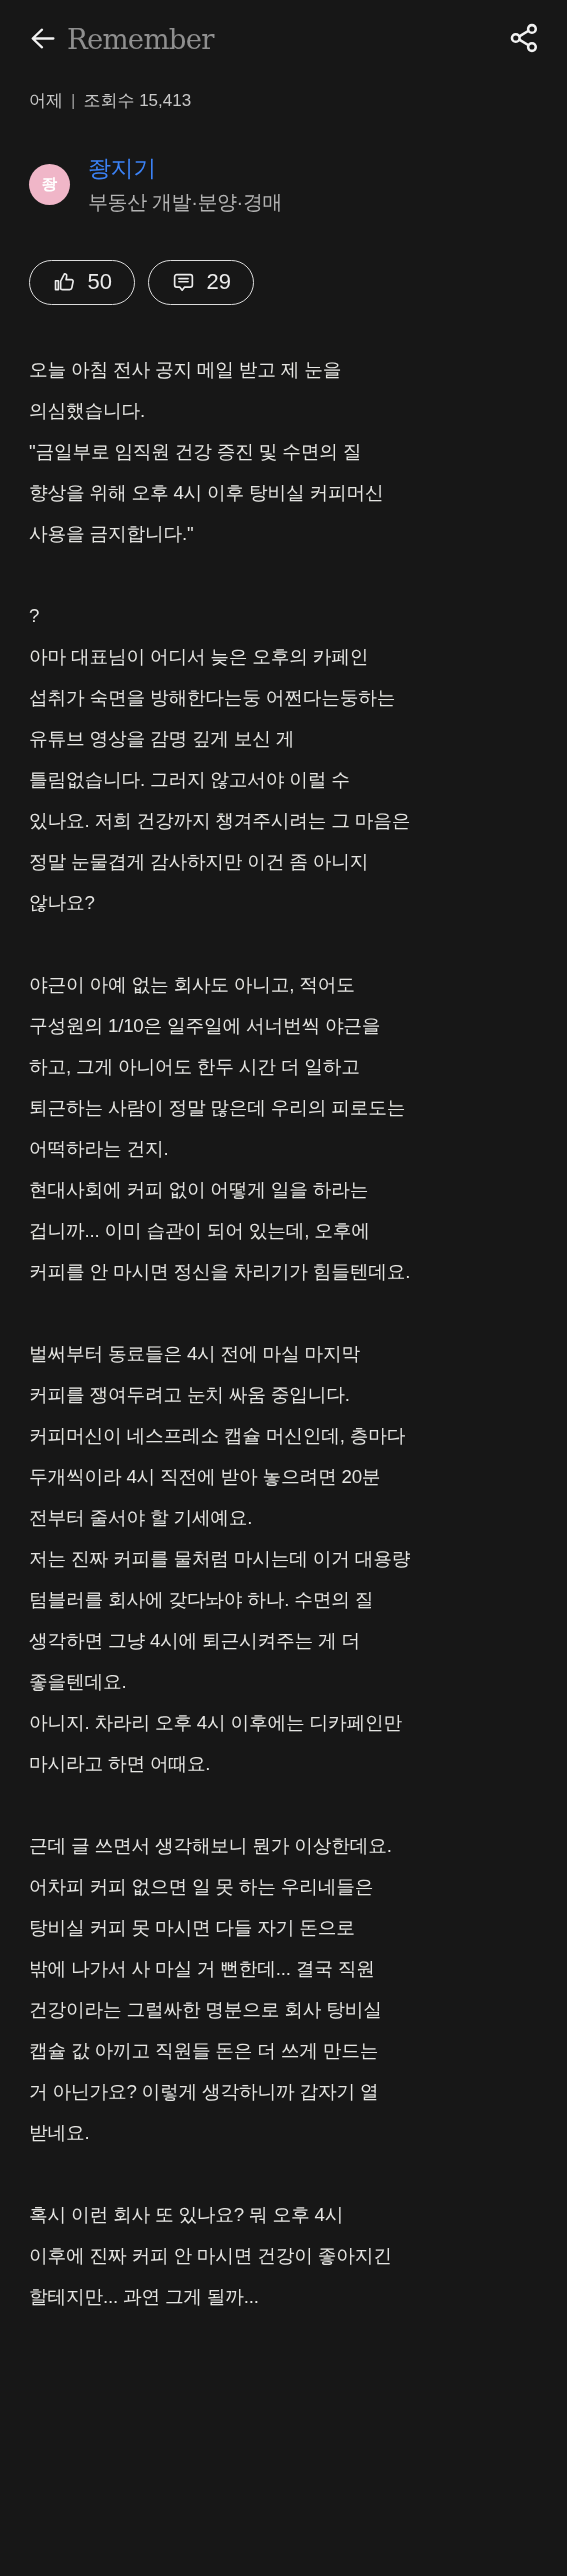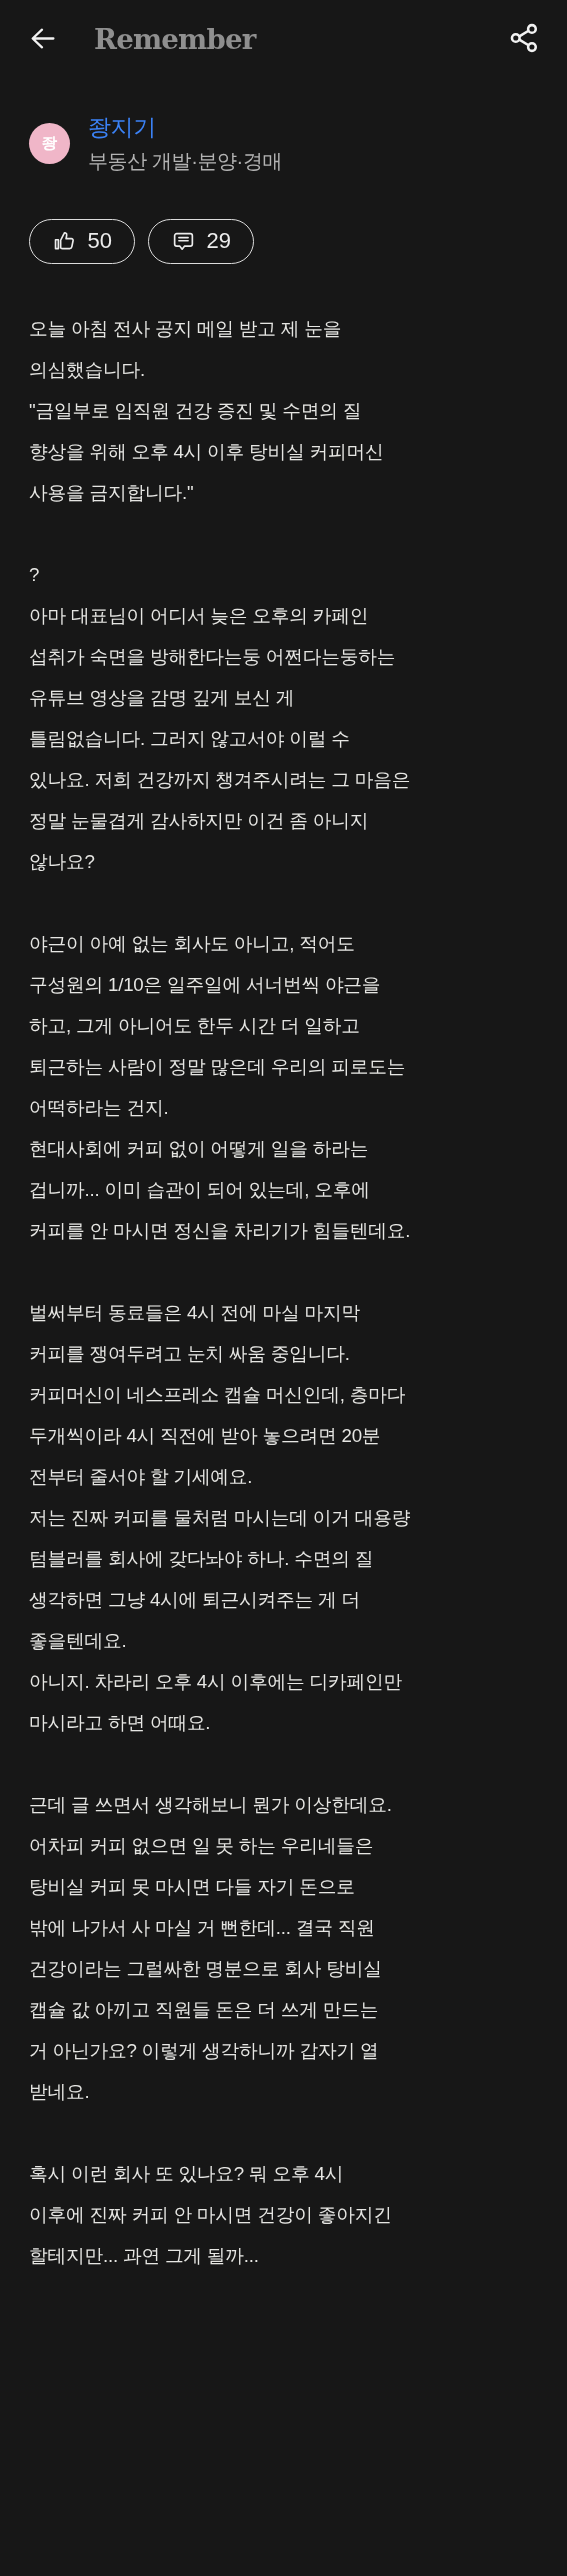--- a/index.html
+++ b/index.html
@@ -20,23 +20,23 @@
     align-items: center;
     height: 71px;
     padding: 8px 26px 0 26px;
   }
   .back-btn {
     width: 36px; height: 36px;
     display: flex; align-items: center; justify-content: flex-start;
     cursor: pointer;
   }
   .logo {
-    margin-left: 32px;
+    margin-left: 5px;
     font-family: "DejaVu Serif", "Liberation Serif", serif;
-    font-weight: 700;
+    font-weight: 400;
     font-size: 27.6px;
     letter-spacing: -0.8px;
     color: #8f8f8f;
   }
   .appbar-spacer { flex: 1; }
   .share-btn {
     width: 37px; height: 37px;
     display: flex; align-items: center; justify-content: center;
     cursor: pointer;
   }
@@ -139,20 +139,25 @@
           <circle cx="17.6" cy="5.6" r="2.7" stroke="#f2f2f2" stroke-width="1.8"></circle>
           <circle cx="6.2" cy="12" r="2.7" stroke="#f2f2f2" stroke-width="1.8"></circle>
           <circle cx="17.6" cy="18.4" r="2.7" stroke="#f2f2f2" stroke-width="1.8"></circle>
           <path d="M8.7 10.9 L15.2 6.9 M8.7 13.1 L15.2 17.1" stroke="#f2f2f2" stroke-width="1.8"></path>
         </svg>
       </span>
     </div>
   </div>
 
 
+  <div class="post-meta">
+    <span>어제</span>
+    <span class="divider">|</span>
+    <span>조회수 15,413</span>
+  </div>
 
   <div class="author-row">
     <div class="avatar">
       <span>좡</span>
     </div>
     <div>
       <div class="author-name">좡지기</div>
       <div class="author-job">부동산 개발·분양·경매</div>
     </div>
   </div>

